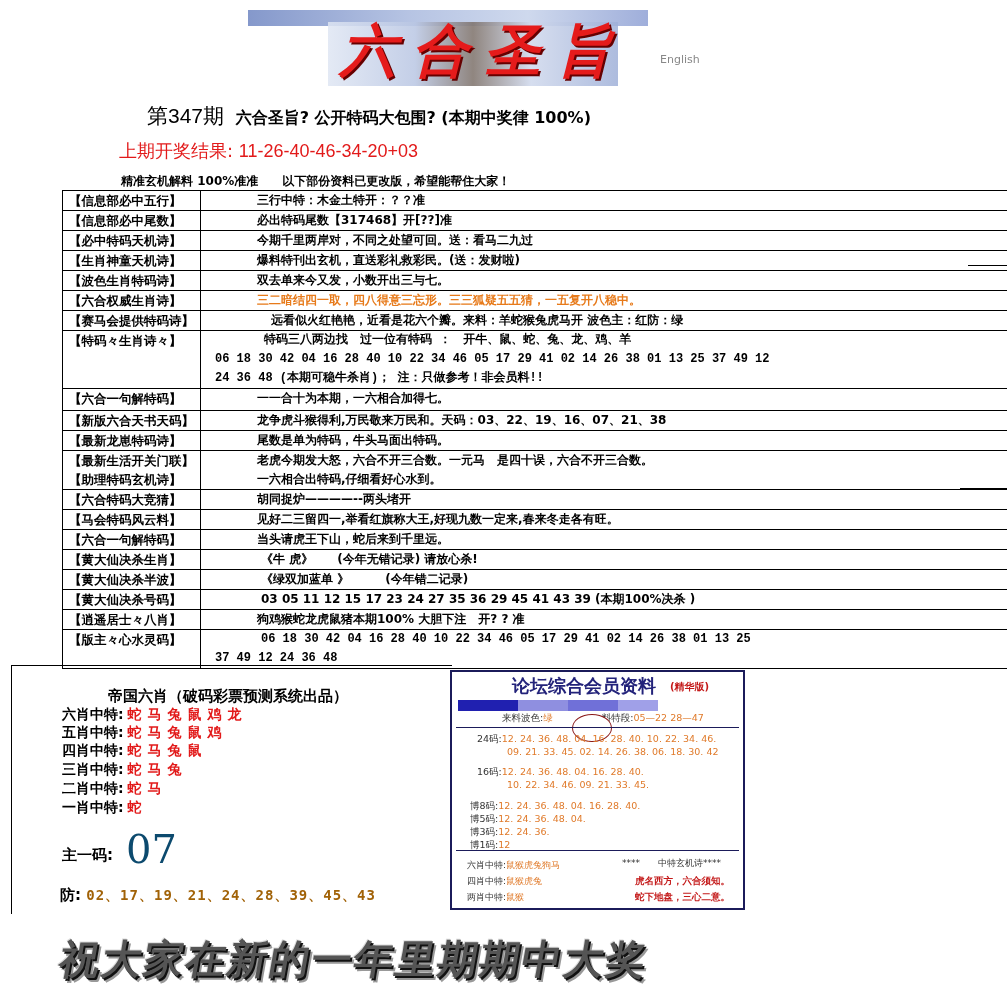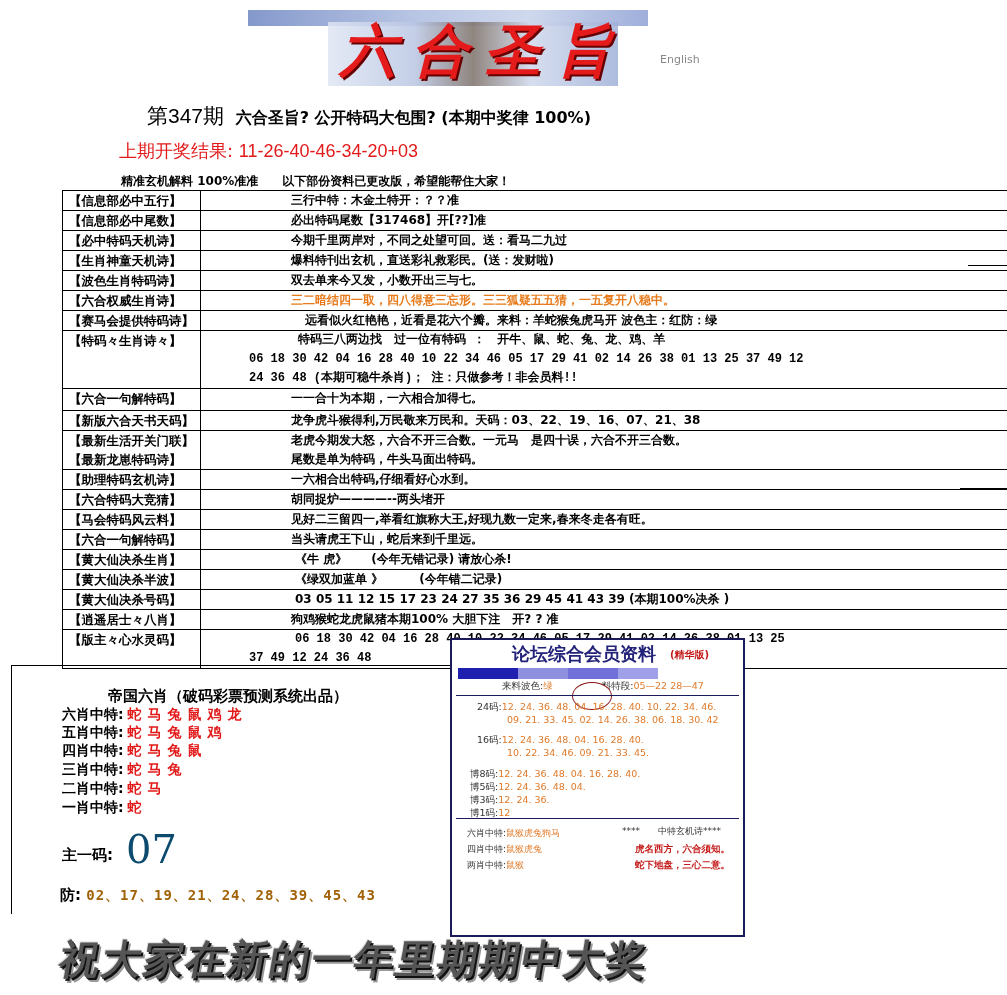--- a/index.html
+++ b/index.html
@@ -11,38 +11,38 @@
   #banner .photo{position:absolute;left:80px;top:14px;width:290px;height:64px;background:linear-gradient(90deg,#dfe6f3,#b9c6e3 30%,#7c7069 50%,#cfd8ec 70%,#9fb0d8);opacity:.85;}
   #banner .title{position:absolute;left:92px;top:6px;font-family:"DejaVu Serif",serif;font-weight:bold;font-style:italic;font-size:56px;color:#e51b1b;letter-spacing:16px;text-shadow:2px 2px 0 #600;}
   #english{left:660px;top:53px;font-size:11px;color:#888;}
   #issue-line{left:147px;top:102px;font-size:16px;font-weight:bold;}
   #issue-line .num{font-family:"Liberation Sans",sans-serif;font-size:21px;font-weight:normal;margin-right:6px;}
   #last-result{left:119px;top:139px;color:#e21a1a;font-size:18px;}
   #last-result .nums{font-family:"Liberation Sans",sans-serif;font-size:18px;}
   #intro{left:121px;top:173px;font-size:12px;font-weight:bold;}
   
   #main-table{left:62px;top:190px;width:945px;border-top:1px solid #000;}
-  .row{position:relative;border-bottom:1px solid #000;display:flex;min-height:19px;gap:34px;}
+  .row{position:relative;border-bottom:1px solid #000;display:flex;min-height:19px;}
   .row .lbl{width:139px;border-left:1px solid #000;border-right:1px solid #000;font-size:12.5px;font-weight:bold;padding-left:6px;line-height:19px;box-sizing:border-box;flex-shrink:0;}
   .row .val{flex:1;font-size:12px;font-weight:bold;line-height:19px;padding-left:56px;white-space:nowrap;}
   .row .val.orange{color:#e77a1a;}
   .row .multi{display:flex;flex-direction:column;font-family:Liberation Mono, monospace;}
   .row .multi .l1{padding-left:63px;}
   .nums-line{margin-left:-48px;}
   
   #six-box{left:11px;top:665px;width:440px;height:248px;border-left:1px solid #000;border-top:1px solid #000;}
   #six-title{left:108px;top:687px;font-size:15px;font-weight:bold;}
   .six-row{position:absolute;left:62px;font-size:14px;font-weight:bold;}
   .six-row .zod{color:#e21a1a;margin-left:4px;letter-spacing:6px;}
   #main-code-lbl{left:62px;top:846px;font-size:15px;font-weight:bold;}
   #main-code{left:126px;top:826px;font-family:"DejaVu Serif",serif;font-size:40px;color:#0c4a6e;}
   #defend{left:60px;top:886px;font-size:15px;font-weight:bold;}
   #defend .n{color:#a16207;font-family:"DejaVu Sans Mono",monospace;font-size:14px;letter-spacing:1px;}
   
-  #forum{left:450px;top:638px;width:295px;height:299px;border:2px solid #1b1b5a;box-sizing:border-box;background:#fff;}
+  #forum{left:450px;top:670px;width:295px;height:240px;border:2px solid #1b1b5a;box-sizing:border-box;background:#fff;}
   #forum .ftitle{position:absolute;left:60px;top:2px;font-size:18px;font-weight:bold;color:#23237a;}
   #forum .ftag{position:absolute;left:218px;top:8px;font-size:10px;font-weight:bold;color:#c41a1a;}
   #forum .bar{position:absolute;left:6px;top:28px;width:200px;height:11px;background:linear-gradient(90deg,#2020b0 0 30%,#8f8fe0 30% 55%,#7070d8 55% 80%,#a0a0e8 80%);}
   #forum .line1{position:absolute;left:50px;top:40px;font-size:9.5px;color:#333;}
   #forum .line1 .o{color:#e07a2a;}
   #forum .sep{position:absolute;left:4px;top:55px;width:283px;height:1px;background:#1b1b5a;}
   #forum .grp{position:absolute;left:25px;font-size:9.5px;color:#333;line-height:13px;}
   #forum .grp .o{color:#e07a2a;}
   #forum .circle{position:absolute;left:120px;top:42px;width:38px;height:26px;border:1px solid #8b1a1a;border-radius:50%;background:#fff;}
   #forum .sep2{position:absolute;left:4px;top:178px;width:283px;height:1px;background:#1b1b5a;}
@@ -112,27 +112,27 @@
     </div>
   </div>
   <div class="row" style="min-height:21px">
       <div class="lbl">【六合一句解特码】</div>
       <div class="val">一一合十为本期，一六相合加得七。</div>
     </div>
   <div class="row">
       <div class="lbl">【新版六合天书天码】</div>
       <div class="val">龙争虎斗猴得利,万民敬来万民和。天码：03、22、19、16、07、21、38</div>
     </div>
+  <div class="row">
+      <div class="lbl">【最新龙崽特码诗】</div>
+      <div class="val">尾数是单为特码，牛头马面出特码。</div>
+    </div>
   <div class="row" style="border-bottom:none">
       <div class="lbl">【最新生活开关门联】</div>
       <div class="val">老虎今期发大怒，六合不开三合数。一元马　是四十误，六合不开三合数。</div>
-    </div>
-  <div class="row">
-      <div class="lbl">【最新龙崽特码诗】</div>
-      <div class="val">尾数是单为特码，牛头马面出特码。</div>
     </div>
   <div class="row">
       <div class="lbl">【助理特码玄机诗】</div>
       <div class="val">一六相合出特码,仔细看好心水到。</div>
     </div>
   <div class="row">
       <div class="lbl">【六合特码大竞猜】</div>
       <div class="val">胡同捉炉————--两头堵开</div>
     </div>
   <div class="row">

